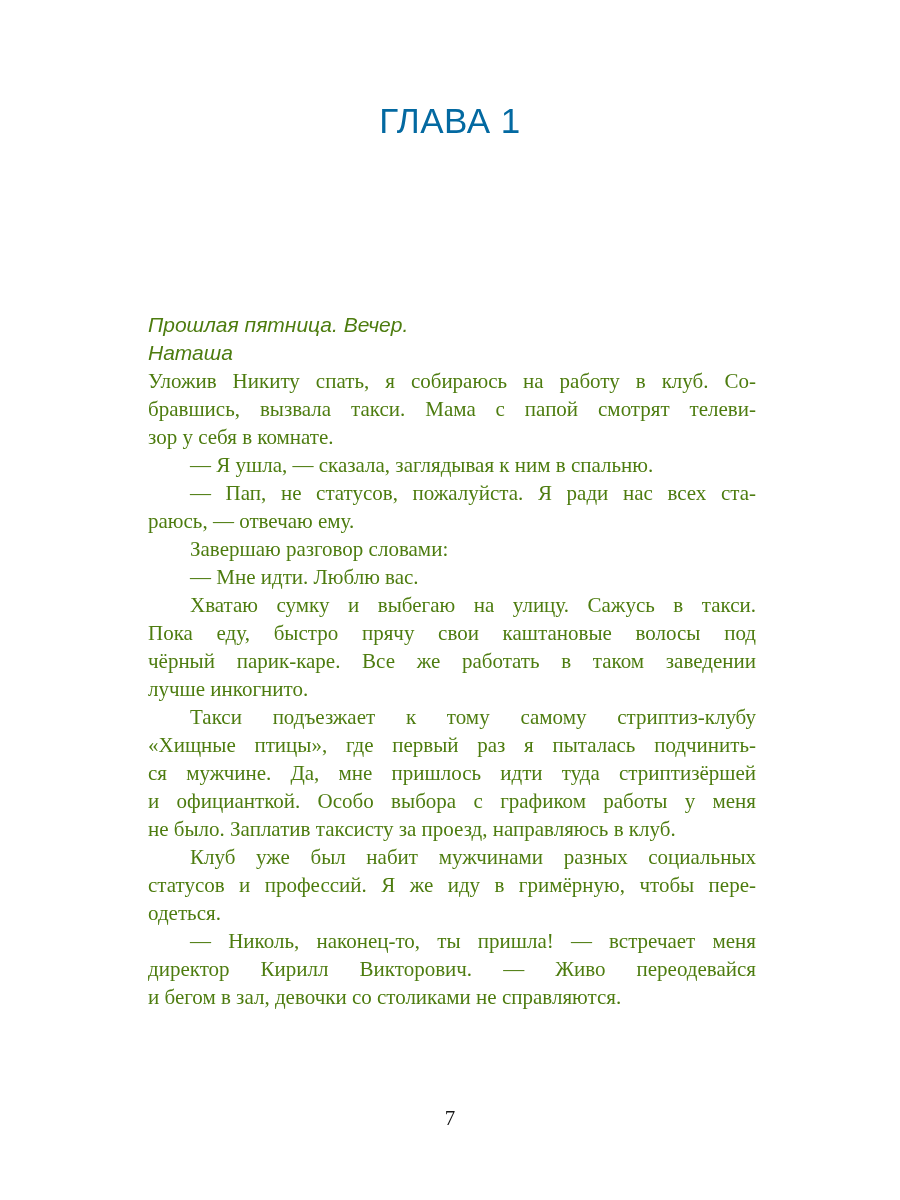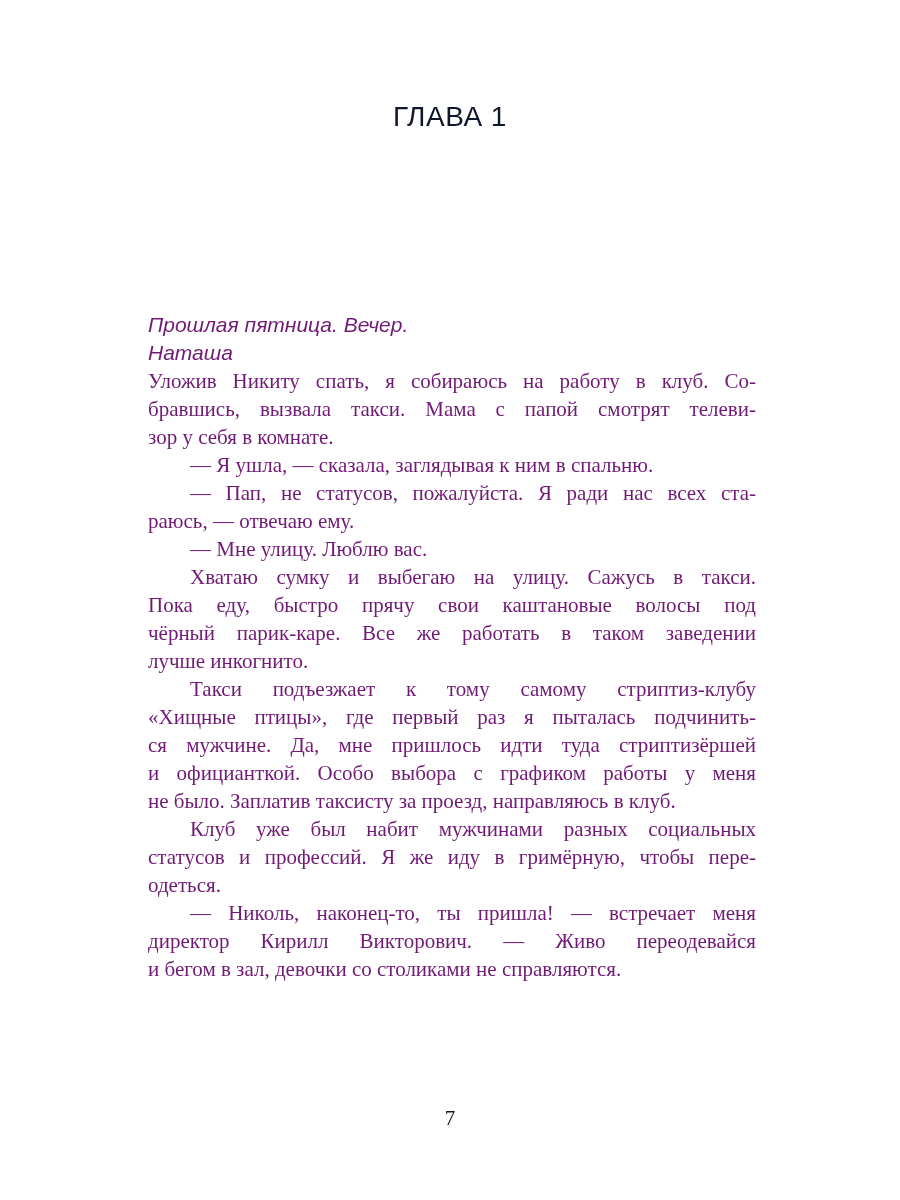--- a/index.html
+++ b/index.html
@@ -16,34 +16,34 @@
     background: #ffffff;
     color: #1b1b1b;
   }
   .chapter-title {
     position: absolute;
     top: 101px;
     left: 0;
     width: 100%;
     text-align: center;
     font-family: "Liberation Sans", sans-serif;
-    font-size: 28px;
+    font-size: 35px;
     font-weight: 400;
     letter-spacing: 0.5px;
-    color: #0f172a;
+    color: #0369a1;
   }
   .body-text {
     position: absolute;
     top: 311px;
     left: 148px;
     width: 608px;
     font-family: "Liberation Serif", serif;
     font-size: 21px;
     line-height: 28px;
-    color: #701a75;
+    color: #4d7c0f;
   }
   .paragraph { margin: 0; }
   .paragraph.intro-italic .line {
     font-family: "Liberation Sans", sans-serif;
     font-style: italic;
     font-size: 21px;
   }
   .line { text-align: left; }
   .line.justify {
     text-align: justify;
@@ -80,21 +80,24 @@
         <div class="line">зор у себя в комнате.</div>
       </div>
       <div class="paragraph body">
         <div class="line indent">— Я ушла, — сказала, заглядывая к ним в спальню.</div>
       </div>
       <div class="paragraph body">
         <div class="line justify indent">— Пап, не статусов, пожалуйста. Я ради нас всех ста-</div>
         <div class="line">раюсь, — отвечаю ему.</div>
       </div>
       <div class="paragraph body">
-        <div class="line indent">— Мне улицу. Люблю вас.</div>
+        <div class="line indent">Завершаю разговор словами:</div>
+      </div>
+      <div class="paragraph body">
+        <div class="line indent">— Мне идти. Люблю вас.</div>
       </div>
       <div class="paragraph body">
         <div class="line justify indent">Хватаю сумку и выбегаю на улицу. Сажусь в такси.</div>
         <div class="line justify">Пока еду, быстро прячу свои каштановые волосы под</div>
         <div class="line justify">чёрный парик-каре. Все же работать в таком заведении</div>
         <div class="line">лучше инкогнито.</div>
       </div>
       <div class="paragraph body">
         <div class="line justify indent">Такси подъезжает к тому самому стриптиз-клубу</div>
         <div class="line justify">«Хищные птицы», где первый раз я пыталась подчинить-</div>

